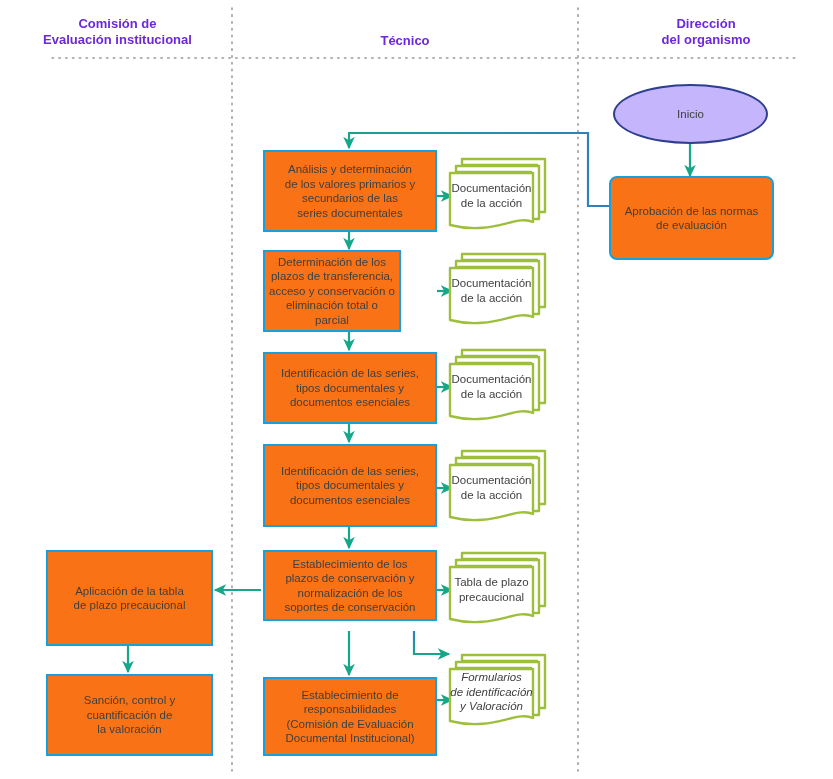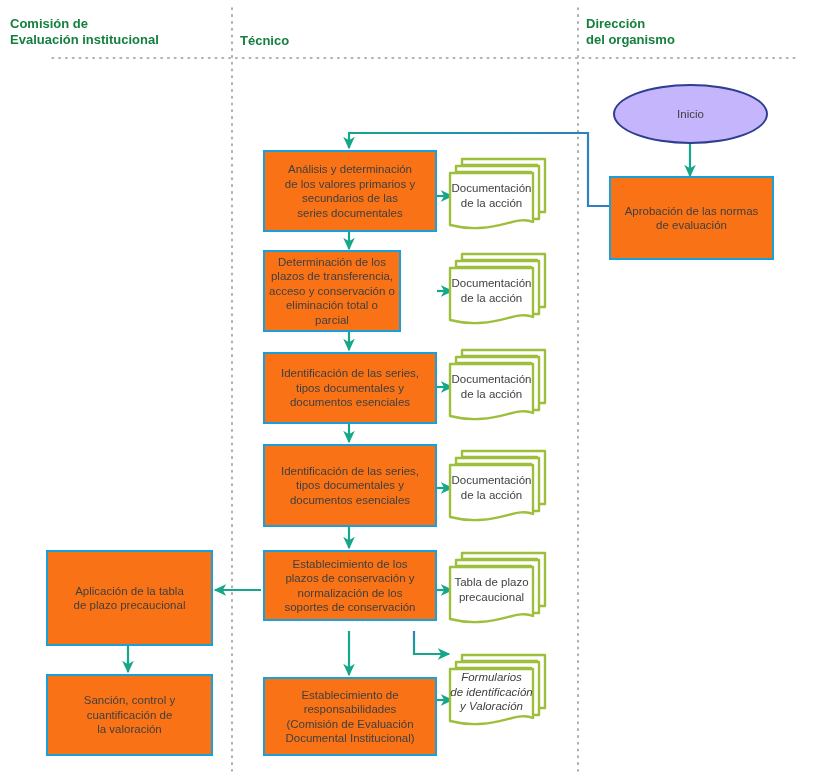--- a/index.html
+++ b/index.html
@@ -9,24 +9,24 @@
     font-family:"Liberation Sans", sans-serif;
     color:#3a3a3a;
     overflow:hidden;
     position:relative;
   }
   #stage{position:absolute;left:0;top:0;width:833px;height:779px;}
 
   
   .lane-title{
     position:absolute;
-    text-align:left;
+    text-align:center;
     font-size:13px;
     font-weight:bold;
-    color:#15803d;
+    color:#6d28d9;
     line-height:16px;
     white-space:pre-line;
   }
 
   
   #wires{position:absolute;left:0;top:0;width:833px;height:779px;pointer-events:none;}
 
   
   .node{
     position:absolute;
@@ -135,21 +135,21 @@
 
     <path d="M437,700 L452,700" stroke="#16A68A" stroke-width="2.2" fill="none" marker-end="url(#ar-teal)"></path>
 
     <path d="M128,630 L128,672" stroke="#16A68A" stroke-width="2.2" fill="none" marker-end="url(#ar-teal)"></path>
   </svg>
 
   <div class="node terminator" style="left:613px;top:84px;width:155px;height:60px;">
     <span>Inicio</span>
   </div>
 
-  <div class="node proc" style="left:609px;top:176px;width:165px;height:84px;padding:4px 8px;">
+  <div class="node proc" style="left:609px;top:176px;width:165px;height:84px;padding:4px 8px;border-radius:8px;">
     <span>Aprobación de las normas
 de evaluación</span>
   </div>
 
   <div class="node proc" style="left:263px;top:150px;width:174px;height:82px;padding:3px 6px;">
     <span>Análisis y determinación
 de los valores primarios y
 secundarios de las
 series documentales</span>
   </div>

